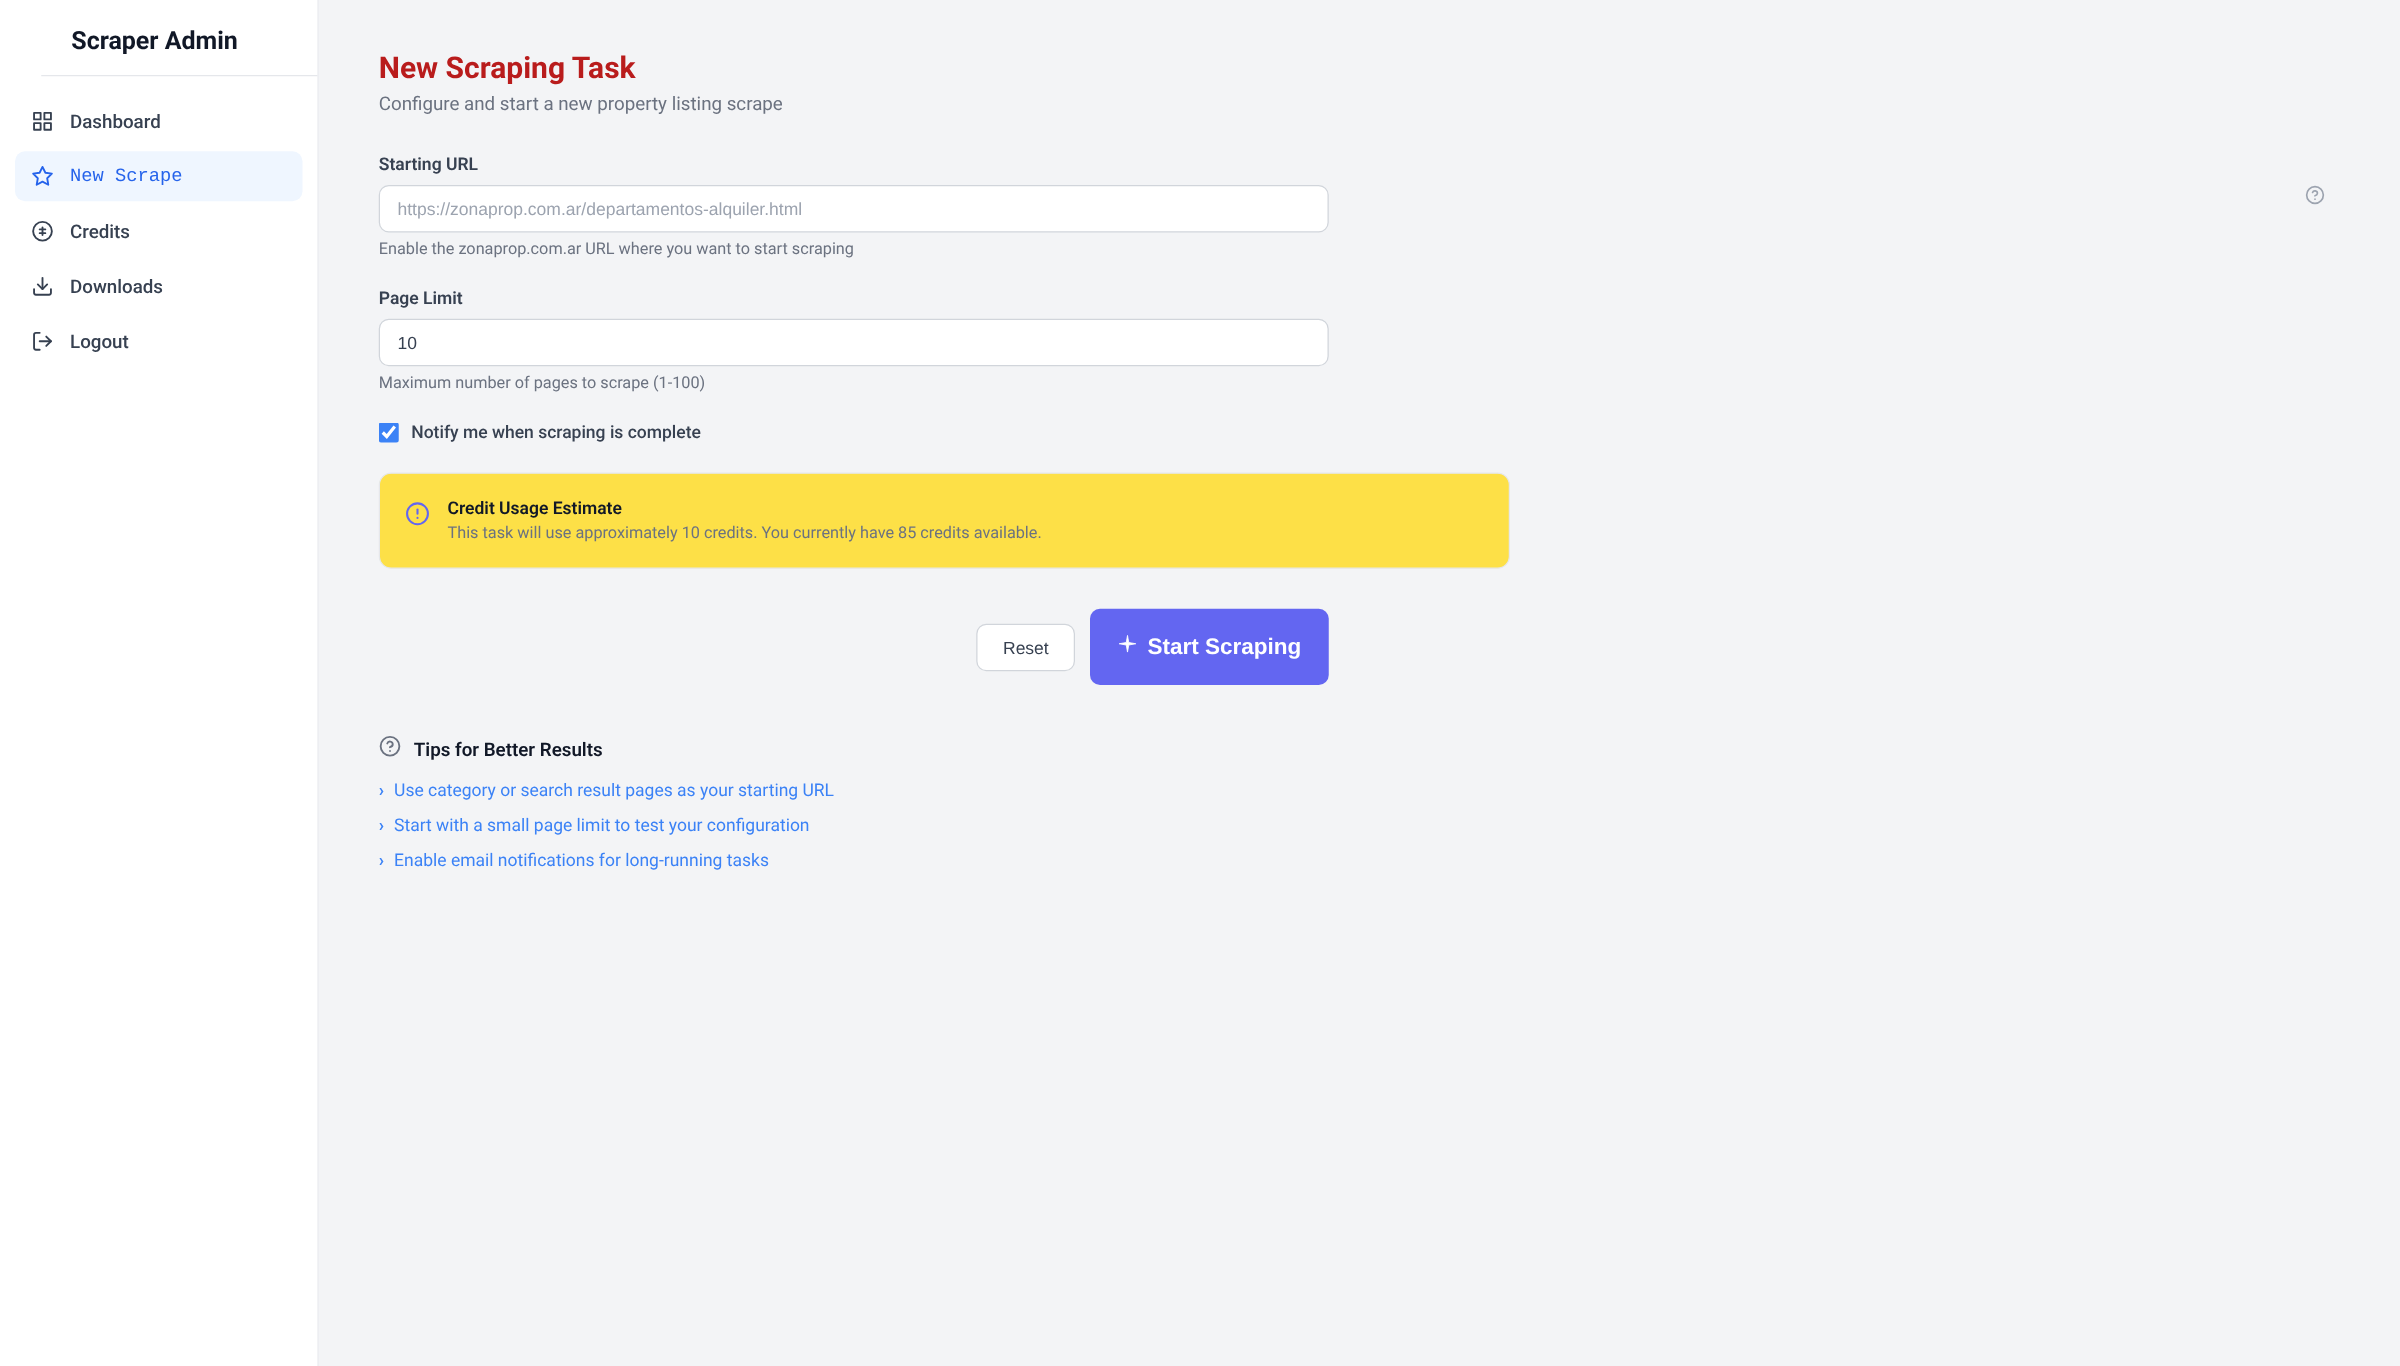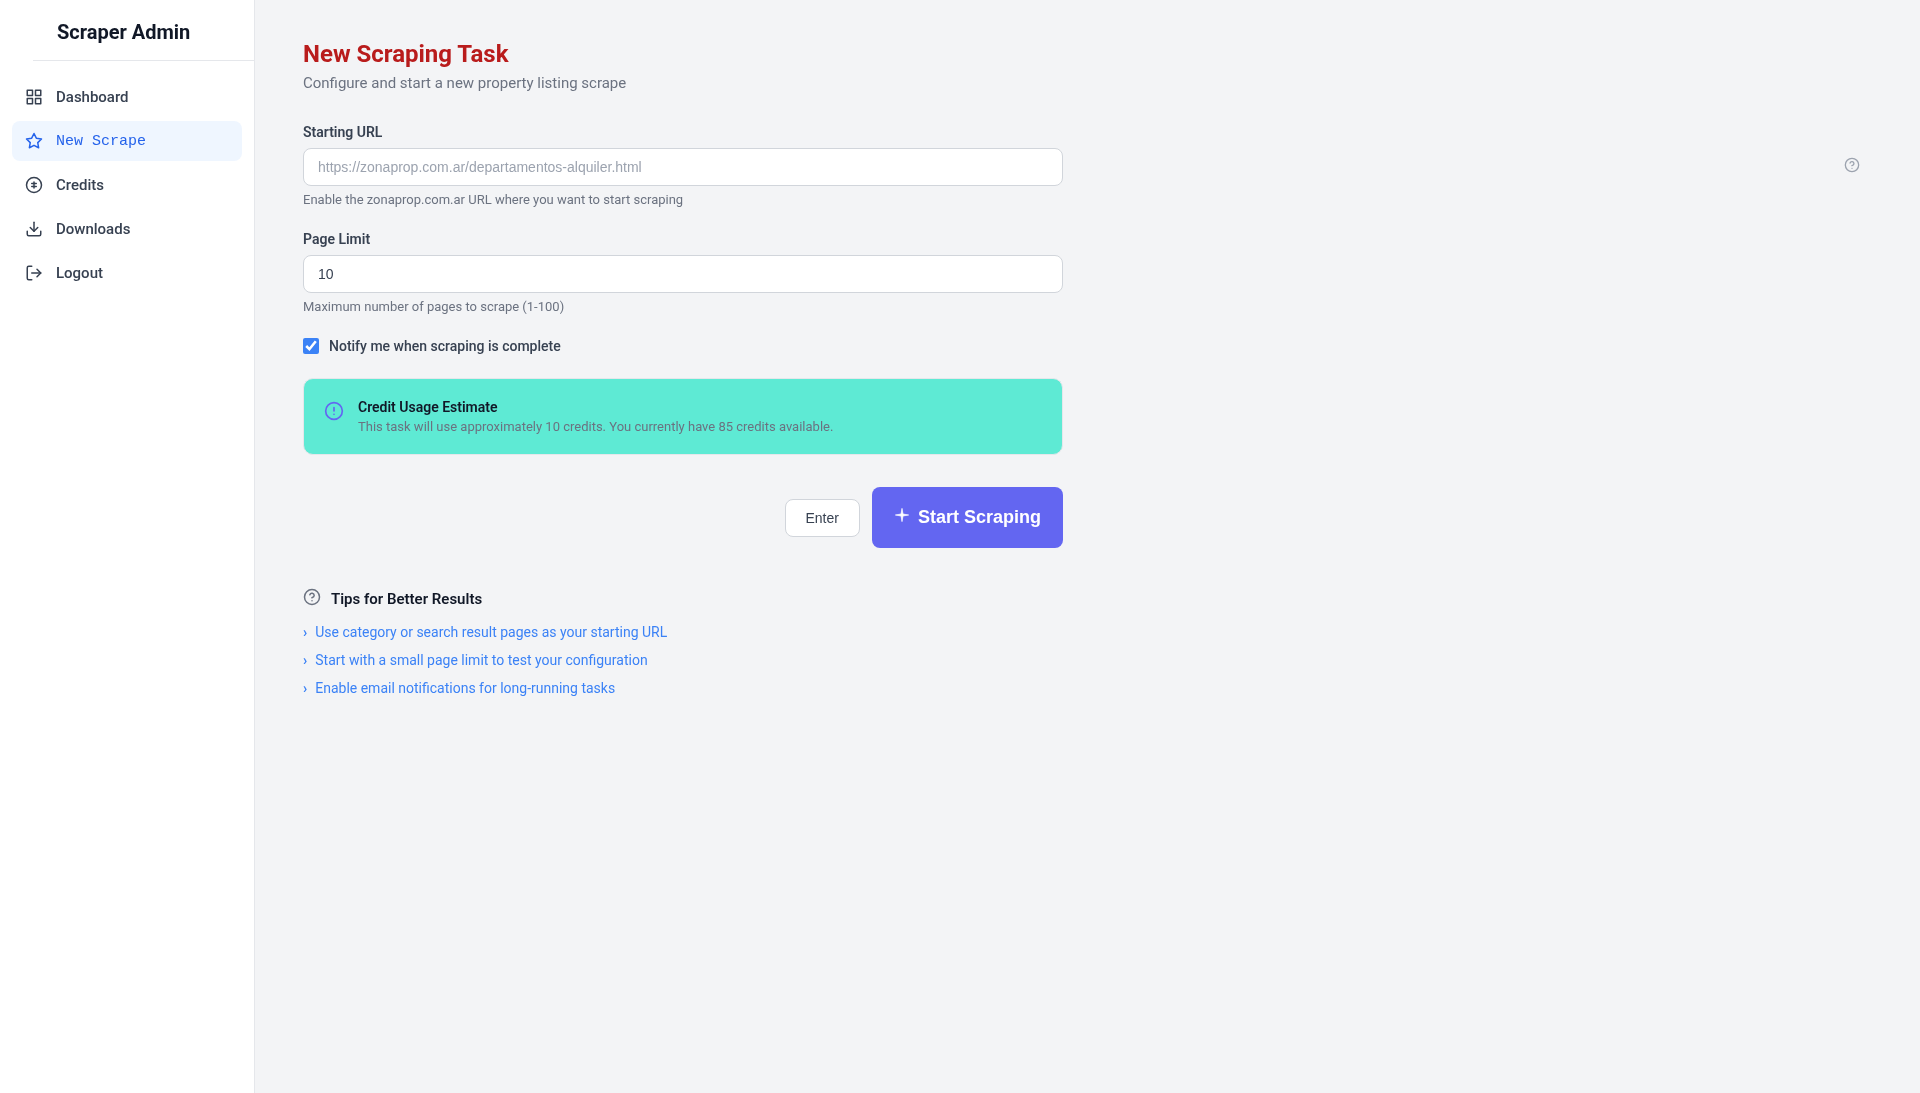--- a/index.html
+++ b/index.html
@@ -87,21 +87,21 @@
     .form-label {
       display: block;
       font-size: 14px;
       font-weight: 600;
       color: #374151;
       margin-bottom: 8px;
     }
     .input-wrapper {
       position: relative;
       display: flex;
-      align-items: center;
+      align-items: flex-start;
     }
     .form-input {
       width: 760px;
       max-width: 100%;
       padding: 10px 40px 10px 14px;
       border: 1px solid #d1d5db;
       border-radius: 8px;
       font-size: 14px;
       color: #374151;
       background: #ffffff;
@@ -136,23 +136,23 @@
       cursor: pointer;
     }
     .checkbox-label {
       font-size: 14px;
       color: #374151;
       font-weight: 500;
     }
 
     
     .credit-box {
-      width: 760px;
+      width: 905px;
       max-width: 100%;
-      background: #5eead4;
+      background: #fde047;
       border: 1px solid #e5e7eb;
       border-radius: 10px;
       padding: 20px 20px;
       display: flex;
       align-items: flex-start;
       gap: 14px;
       margin-bottom: 32px;
     }
     .credit-box-icon {
       color: #6366f1;
@@ -350,21 +350,21 @@
         <line x1="12" y1="16" x2="12.01" y2="16"></line>
       </svg>
     </span>
     <div>
       <div class="credit-box-title">Credit Usage Estimate</div>
       <div class="credit-box-text">This task will use approximately 10 credits. You currently have 85 credits available.</div>
     </div>
   </div>
 
   <div class="button-row">
-    <button class="btn-reset">Enter</button>
+    <button class="btn-reset">Reset</button>
     <button class="btn-start">
       <span>
         <svg width="16" height="16" viewBox="0 0 24 24" fill="white" stroke="white" stroke-width="1">
           <path d="M12 2 L13.5 10.5 L22 12 L13.5 13.5 L12 22 L10.5 13.5 L2 12 L10.5 10.5 Z"></path>
         </svg>
       </span>
       <span>Start Scraping</span>
     </button>
   </div>
 

